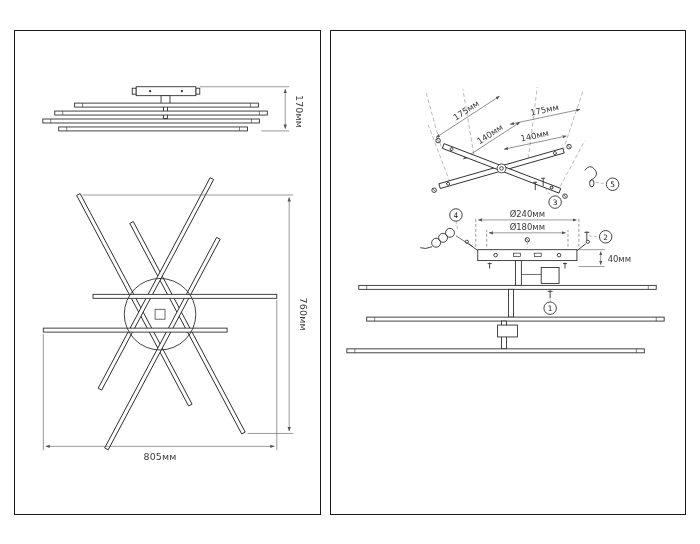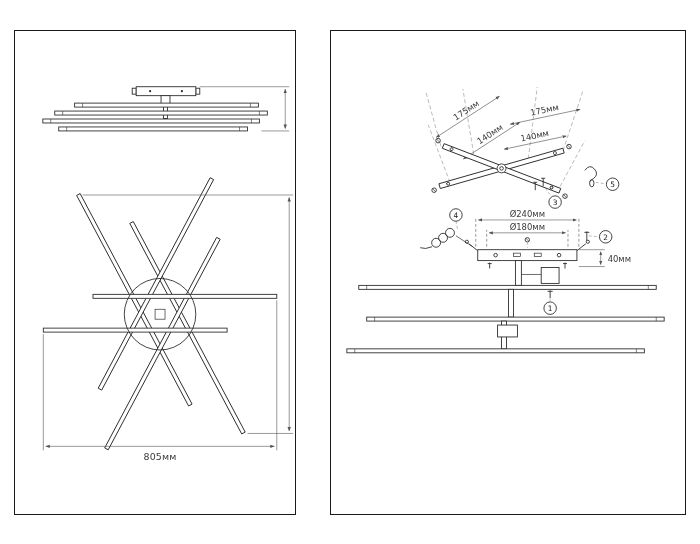--- a/index.html
+++ b/index.html
@@ -6,21 +6,21 @@
   body {
     width:700px; height:544px; position:relative;
     background:#ffffff;
     font-family:"DejaVu Sans", sans-serif;
   }
   .panel {
     position:absolute; top:30px; height:485px;
     border:1.5px solid #1a1a1a; background:#fff;
     box-sizing:border-box; overflow:hidden;
   }
-  #panel-left  { left:14px;  width:282px; }
+  #panel-left  { left:14px;  width:307px; }
   #panel-right { left:330px; width:356px; }
   .panel svg { position:absolute; left:0; top:0; }
   text.dim  { font-size:9.5px; fill:#3a3a3a; letter-spacing:0.2px; }
   text.dim2 { font-size:8.5px; fill:#3a3a3a; }
   text.co   { font-size:7.5px; fill:#1a1a1a; }
 </style>
 </head>
 <body>
 
 <div class="panel" id="panel-left">

